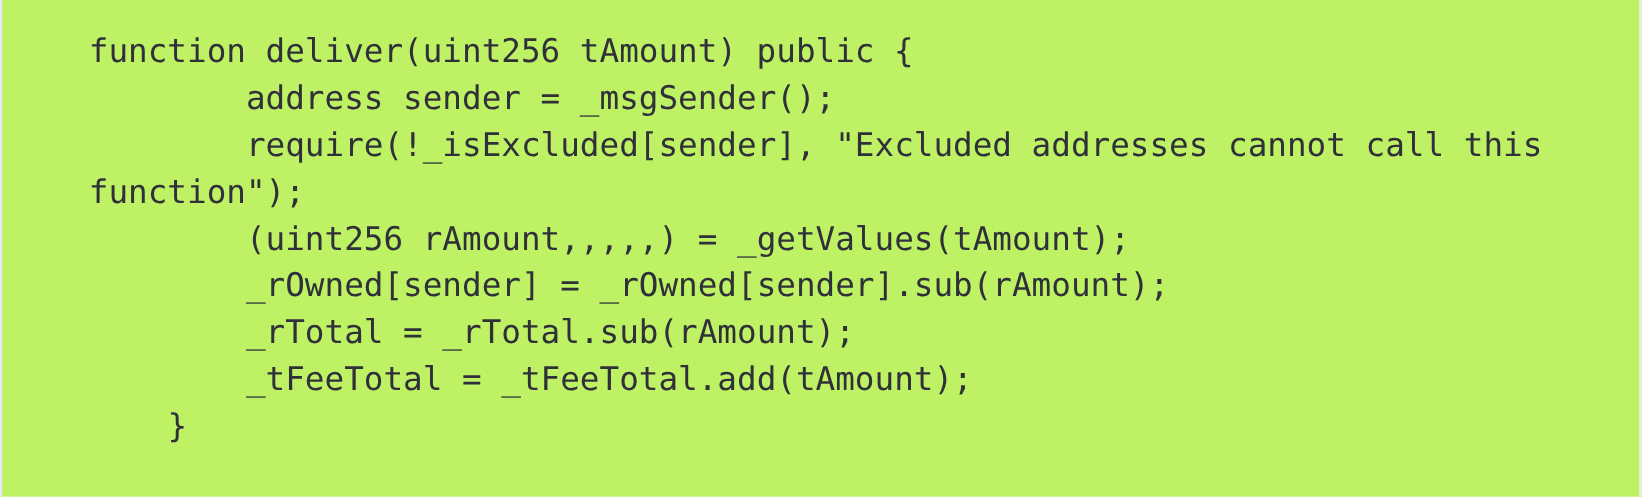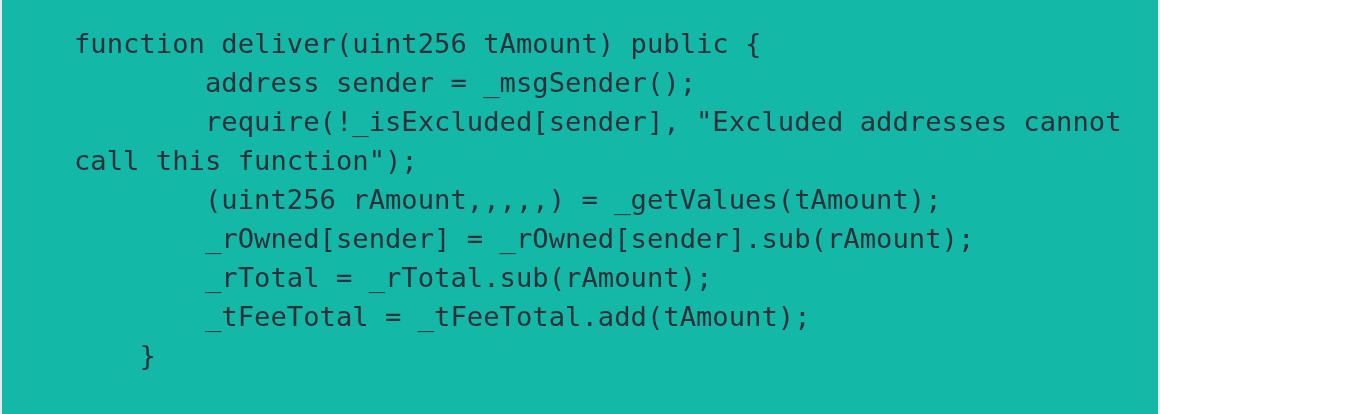--- a/index.html
+++ b/index.html
@@ -11,23 +11,23 @@
     width: 1368px;
     height: 414px;
     background: #ffffff;
     font-family: "DejaVu Sans Mono", monospace;
     overflow: hidden;
   }
 
   .code-viewport {
     position: relative;
     box-sizing: border-box;
-    width: 1160px;
+    width: 1368px;
     height: 414px;
-    background: #14b8a6;
+    background: #bef264;
     border-left: 2px solid #e9e9ec;
     border-right: 2px solid #ececef;
     overflow: hidden;
   }
 
   .code-block {
     box-sizing: border-box;
     position: absolute;
     left: 0;
     top: 0;

